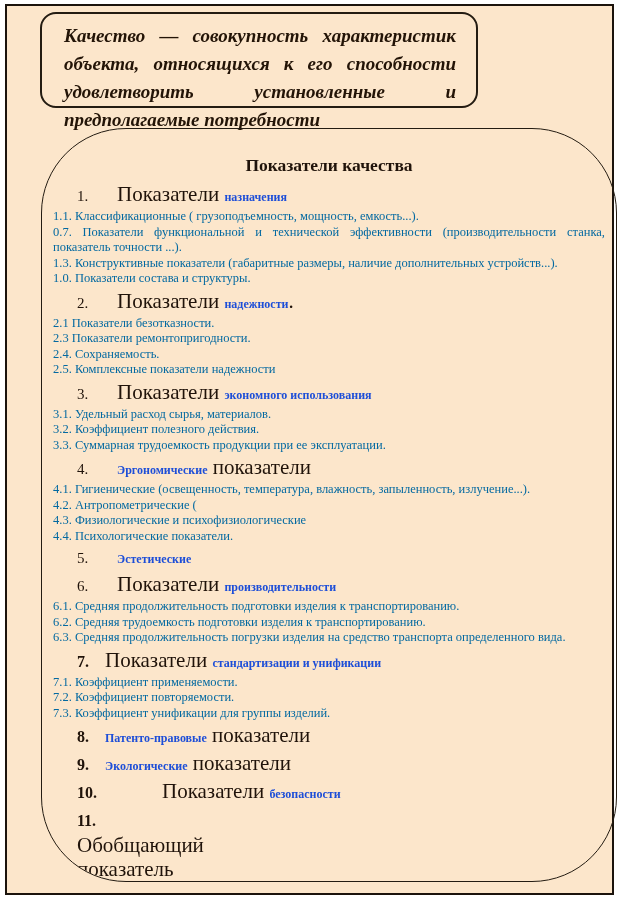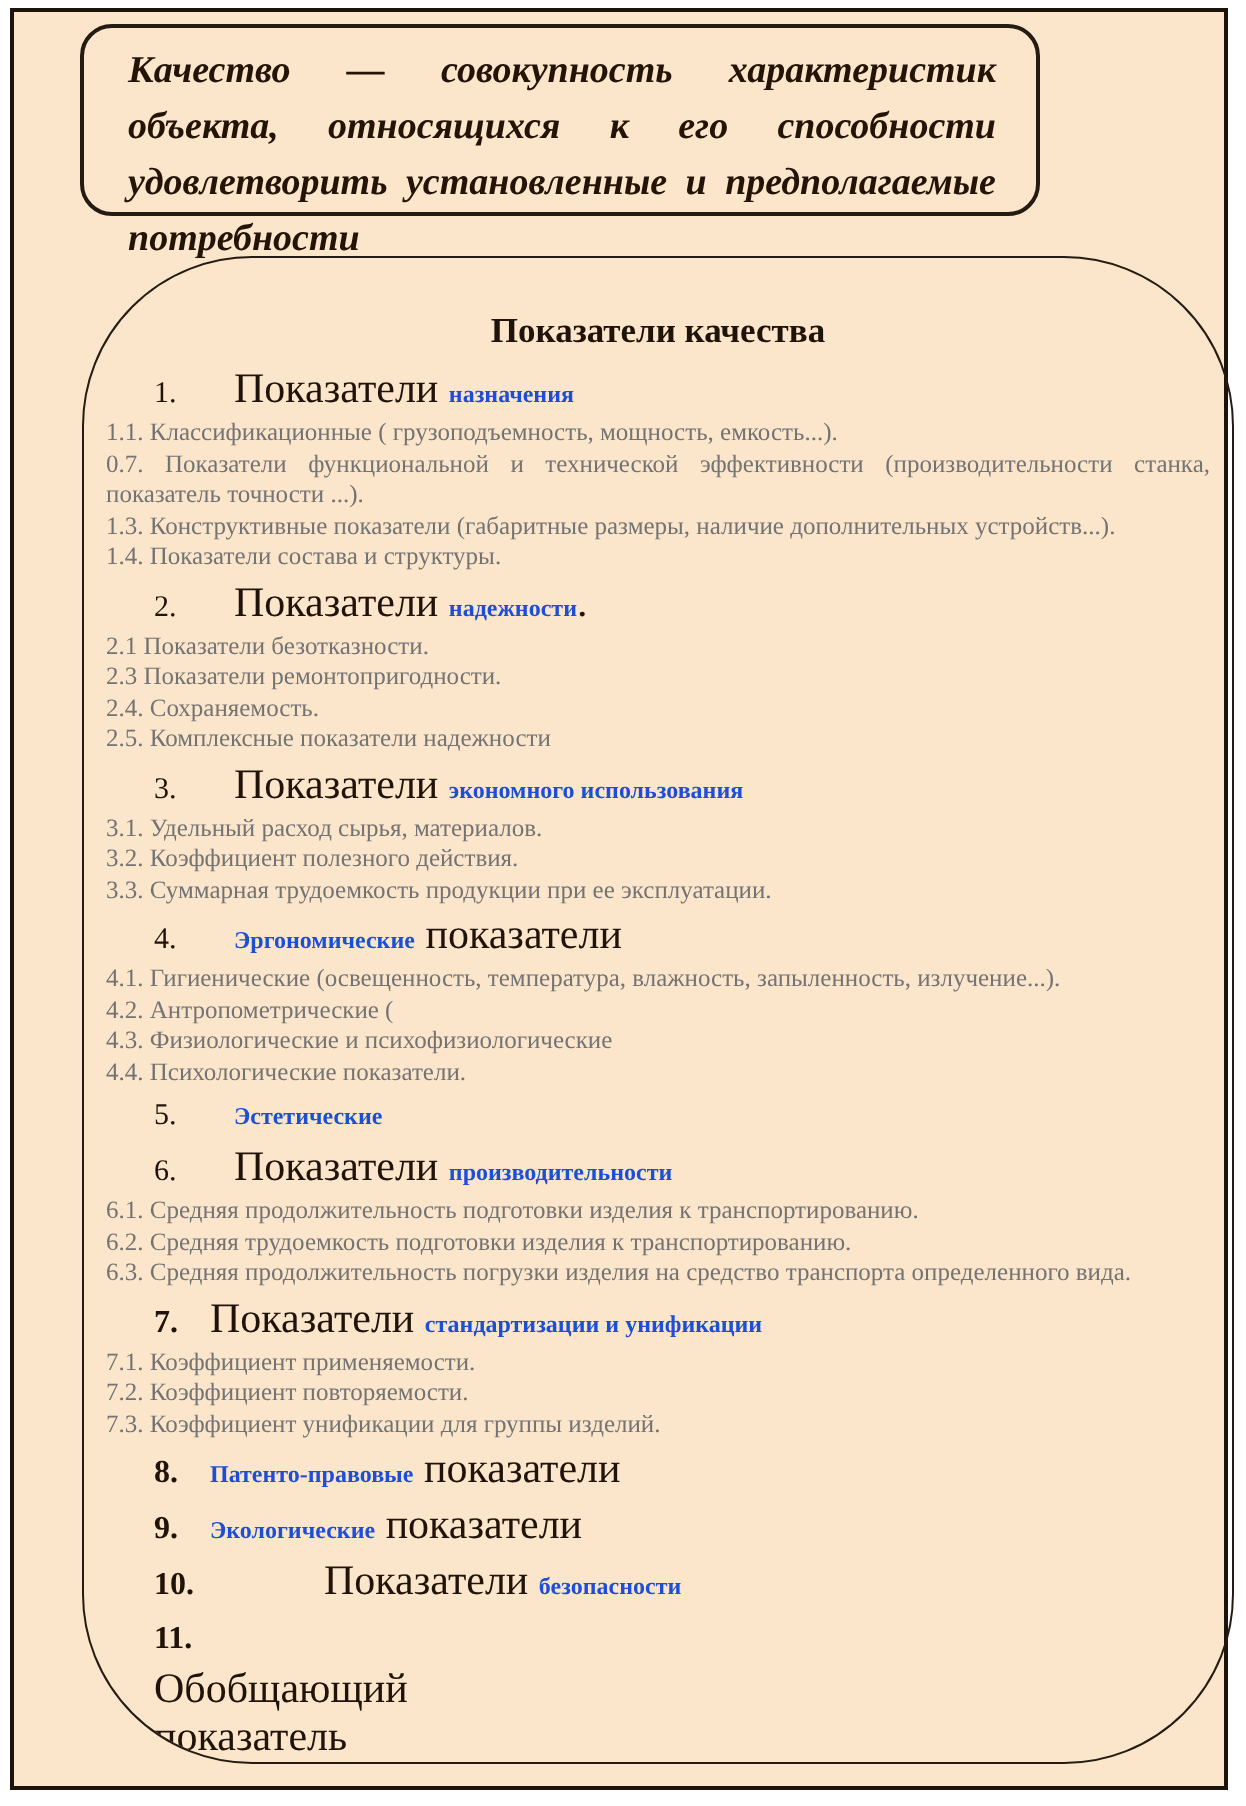--- a/index.html
+++ b/index.html
@@ -1,37 +1,37 @@
 <!DOCTYPE html>
 <html><head>
 <meta charset="utf-8">
 <style>
   html,body{margin:0;padding:0;}
   .page{position:relative;width:623px;height:903px;background:#ffffff;
         font-family:"Liberation Serif","DejaVu Serif",serif;overflow:hidden;}
   .frame{position:absolute;left:5px;top:4px;width:609px;height:891px;
          border:2px solid #1b130c;background:#fce6cb;box-sizing:border-box;}
-  .def-box{position:absolute;left:33px;top:6px;width:480px;height:96px;
+  .def-box{position:absolute;left:33px;top:6px;width:438px;height:96px;
            border:2px solid #241c12;border-radius:16px;box-sizing:border-box;
            padding:8px 20px 0 22px;}
   .def-box p{margin:0;font-style:italic;font-weight:bold;font-size:19px;line-height:28px;
              color:#231407;text-align:justify;}
   .list-box{position:absolute;left:34px;top:122px;width:576px;height:754px;
             border:1.5px solid #241c12;border-radius:85px;box-sizing:border-box;
             padding:26px 11px 0 11px;overflow:hidden;}
   .title{margin:0 0 7px 0;text-align:center;font-size:17.5px;font-weight:bold;color:#20130a;}
   .sec{margin:3px 0 1px 24px;line-height:22px;color:#20130a;white-space:nowrap;}
   .num{display:inline-block;font-size:15px;color:#20130a;}
   .w40{width:40px;}
   .w28{width:28px;}
   .w85{width:85px;}
   .nb{font-weight:bold;font-size:16px;}
   .pre,.post{font-size:21px;color:#20130a;}
   .bd{font-weight:bold;font-size:12px;color:#1d4ed8;}
-  .item{font-size:12.5px;line-height:15.5px;color:#737373;text-align:justify;}
+  .item{font-size:12.5px;line-height:15.5px;color:#0369a1;text-align:justify;}
   .s11{display:flex;justify-content:space-between;align-items:baseline;
        margin:4px 28px 0 24px;line-height:24px;flex-direction:column;}
   .s11 .num{width:auto;}
   .s11b{line-height:24px;}
 </style>
 </head>
 <body>
 
 <div class="page">
   <div class="frame">
@@ -40,21 +40,21 @@
       <p>Качество — совокупность характеристик объекта, относящихся к его способности удовлетворить установленные и предполагаемые потребности</p>
     </div>
 
     <div class="list-box">
       <h1 class="title">Показатели качества</h1>
       <div id="sections">
           <div class="sec"><span class="num w40">1.</span><span class="pre">Показатели </span><span class="bd">назначения</span></div>
           <div class="item">1.1. Классификационные ( грузоподъемность, мощность, емкость...).</div>
           <div class="item">0.7. Показатели функциональной и технической эффективности (производительности станка, показатель точности ...).</div>
           <div class="item">1.3. Конструктивные показатели (габаритные размеры, наличие дополнительных устройств...).</div>
-          <div class="item">1.4. Показатели состава и структуры.</div>
+          <div class="item">1.0. Показатели состава и структуры.</div>
           <div class="sec"><span class="num w40">2.</span><span class="pre">Показатели </span><span class="bd">надежности</span><span class="post">.</span></div>
           <div class="item">2.1 Показатели безотказности.</div>
           <div class="item">2.3 Показатели ремонтопригодности.</div>
           <div class="item">2.4. Сохраняемость.</div>
           <div class="item">2.5. Комплексные показатели надежности</div>
           <div class="sec"><span class="num w40">3.</span><span class="pre">Показатели </span><span class="bd">экономного использования</span></div>
           <div class="item">3.1. Удельный расход сырья, материалов.</div>
           <div class="item">3.2. Коэффициент полезного действия.</div>
           <div class="item">3.3. Суммарная трудоемкость продукции при ее эксплуатации.</div>
           <div class="sec"><span class="num w40">4.</span><span class="bd">Эргономические</span><span class="post"> показатели</span></div>

